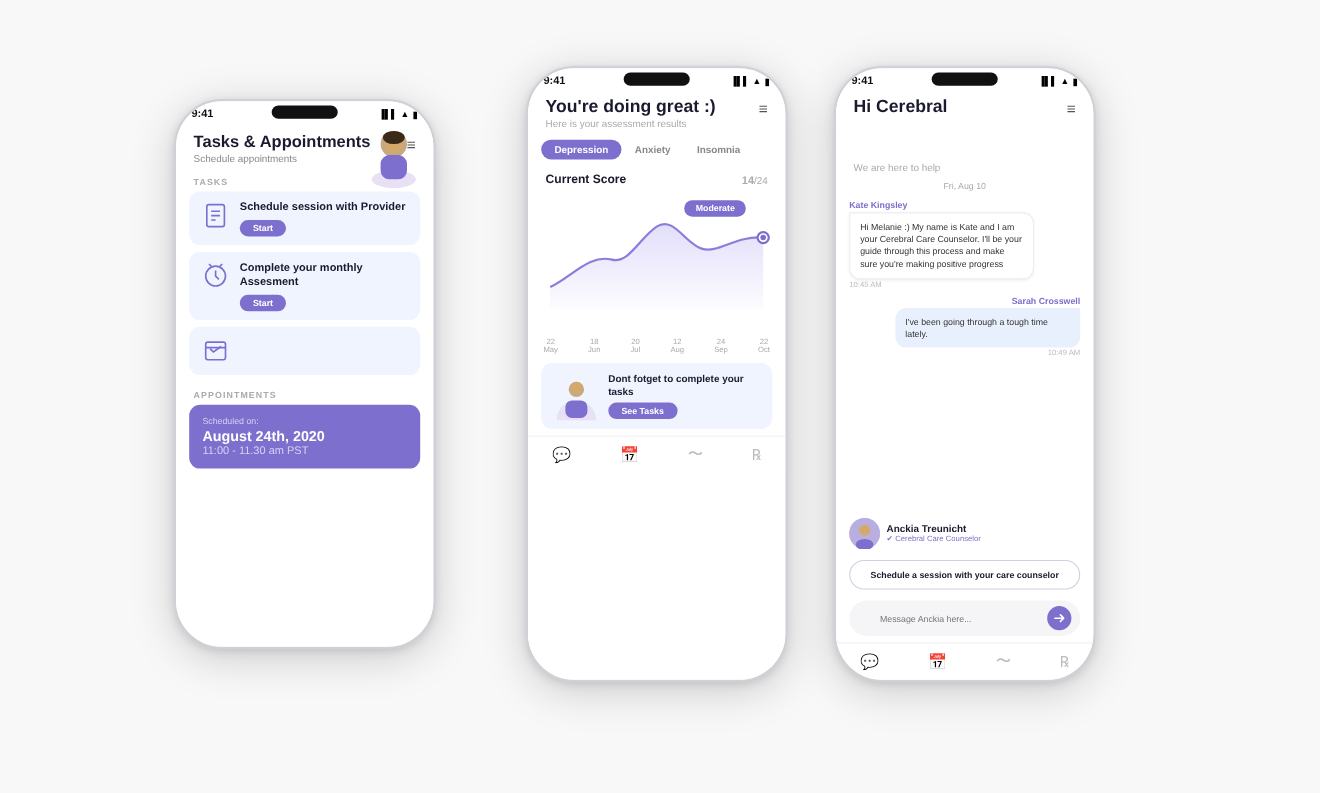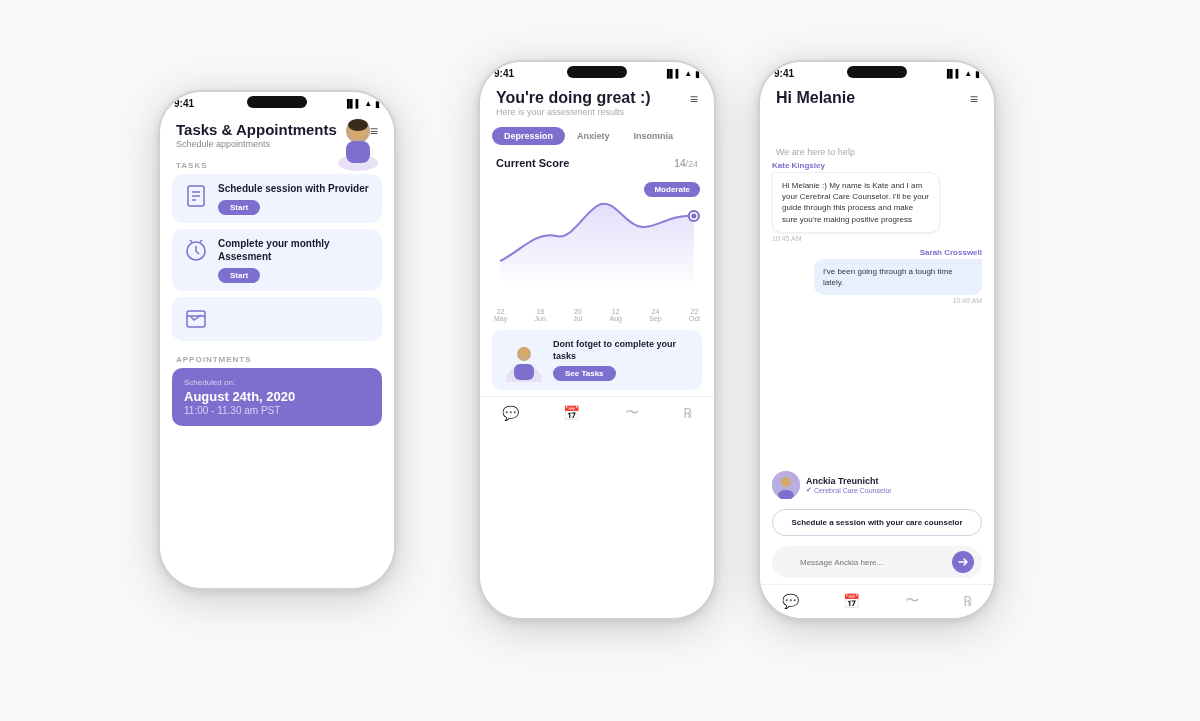--- a/index.html
+++ b/index.html
@@ -267,21 +267,21 @@
     }
 
     .chart-area {
       position: relative;
       margin: 4px 10px 0 10px;
       height: 130px;
     }
 
     .moderate-badge {
       position: absolute;
-      right: 4px;
+      right: 26px;
       top: 6px;
       background: #7c6fcd;
       color: #fff;
       font-size: 8px;
       font-weight: 700;
       border-radius: 10px;
       padding: 3px 10px;
     }
 
     .chart-x-labels {
@@ -695,26 +695,27 @@
     <div class="icons">
       <span style="font-size:8px;">▐▌▌</span>
       <span style="font-size:8px;">▲</span>
       <span style="font-size:9px;">▮</span>
     </div>
   </div>
 
   <div class="screen">
     <div class="p3-header">
       <div>
-        <h2>Hi Melanie</h2>
+        <h2>Hi Cerebral</h2>
         <p>We are here to help</p>
       </div>
       <span class="hamburger">≡</span>
     </div>
 
+    <div class="chat-date-divider">Fri, Aug 10</div>
 
     <div class="chat-messages">
 
       <div>
         <div class="chat-sender-name">Kate Kingsley</div>
         <div class="bubble-left">Hi Melanie :) My name is Kate and I am your Cerebral Care Counselor. I'll be your guide through this process and make sure you're making positive progress</div>
         <div class="chat-time">10:45 AM</div>
       </div>
 
       <div class="bubble-right-wrap">

